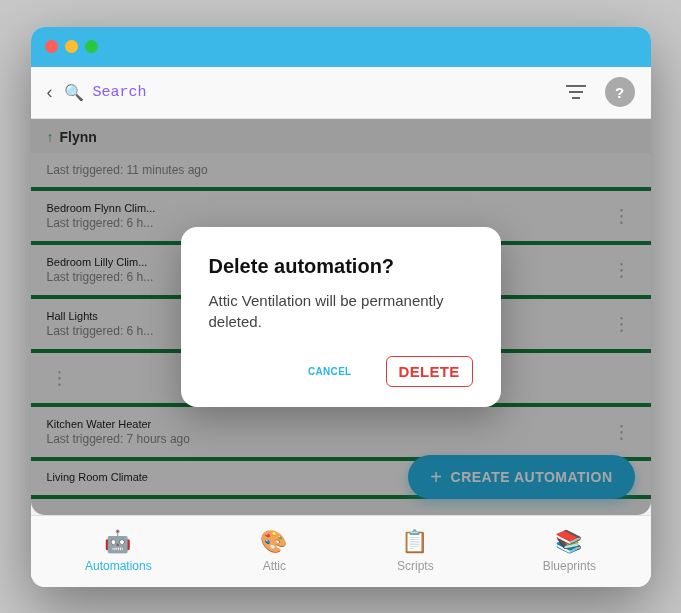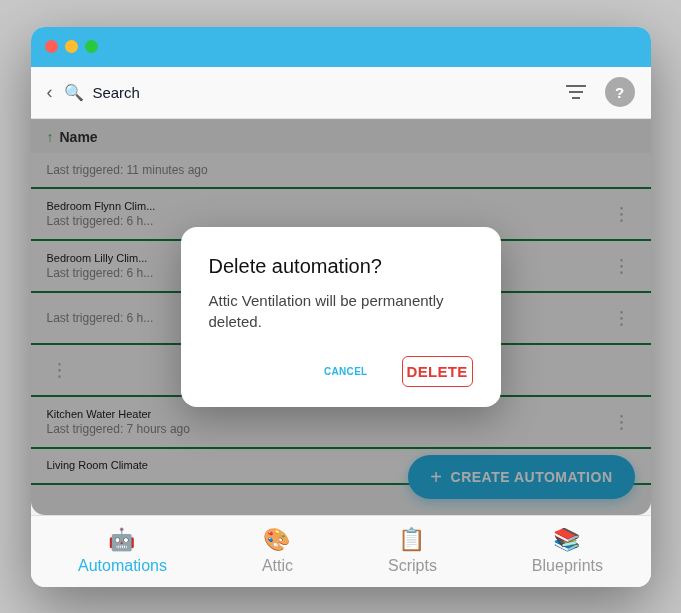--- a/index.html
+++ b/index.html
@@ -108,21 +108,21 @@
       color: #333;
     }
     .sort-arrow {
       font-size: 14px;
       color: #4caf50;
     }
     .list-item {
       display: flex;
       align-items: center;
       padding: 10px 16px;
-      border-bottom: 2px solid #15803d;
+      border-bottom: 4px solid #15803d;
       background: #f9f9f9;
       justify-content: space-between;
     }
     .list-item-info {
       display: flex;
       flex-direction: column;
       gap: 2px;
     }
     .item-name {
       font-size: 11px;
@@ -176,21 +176,21 @@
       flex-direction: column;
       align-items: center;
       gap: 4px;
       cursor: pointer;
       padding: 6px 16px;
     }
     .nav-icon {
       font-size: 22px;
     }
     .nav-label {
-      font-size: 16px;
+      font-size: 12px;
       color: #999;
     }
     .nav-label.active {
       color: #29b6e8;
     }
     .nav-icon.active {
       color: #29b6e8;
     }
     
     .overlay {
@@ -205,21 +205,21 @@
     }
     .dialog {
       background: white;
       border-radius: 16px;
       padding: 28px 28px 20px;
       width: 320px;
       box-shadow: 0 12px 40px rgba(0,0,0,0.3);
     }
     .dialog-title {
       font-size: 20px;
-      font-weight: 400;
+      font-weight: 700;
       color: #111;
       margin-bottom: 12px;
     }
     .dialog-body {
       font-size: 15px;
       color: #444;
       margin-bottom: 24px;
       line-height: 1.4;
     }
     .dialog-actions {
@@ -238,21 +238,21 @@
       padding: 6px 10px;
     }
     .btn-delete {
       background: none;
       border: 1px solid #e53935;
       color: #e53935;
       font-size: 15px;
       font-weight: 700;
       letter-spacing: 0.3px;
       cursor: pointer;
-      padding: 6px 4px;
+      padding: 6px 12px;
       border-radius: 6px;
     }
   </style>
 </head>
 <body>
 
 <div class="window">
 
   <div class="title-bar">
     <div class="traffic-lights">
@@ -261,41 +261,41 @@
       <div class="traffic-light tl-green"></div>
     </div>
   </div>
 
   <div class="header">
     <div class="back-btn">
       <span>‹</span>
     </div>
     <div class="search-bar">
       <span class="search-icon">🔍</span>
-      <span style="color:#0f172a;">Search</span>
+      <span style="color:#8b5cf6;font-family:Liberation Mono, monospace;">Search</span>
     </div>
     <div class="header-actions">
       <div class="filter-icon">
         <svg width="20" height="16" viewBox="0 0 20 16" fill="none">
           <line x1="0" y1="2" x2="20" y2="2" stroke="#666" stroke-width="2"></line>
           <line x1="3" y1="8" x2="17" y2="8" stroke="#666" stroke-width="2"></line>
           <line x1="6" y1="14" x2="14" y2="14" stroke="#666" stroke-width="2"></line>
         </svg>
       </div>
       <div class="help-icon">
         <span>?</span>
       </div>
     </div>
   </div>
 
   <div class="content">
 
     <div class="sort-header">
       <span class="sort-arrow">↑</span>
-      <span>Name</span>
+      <span>Flynn</span>
     </div>
 
     <div class="list-item">
       <div class="list-item-info">
         <span class="item-sub">Last triggered: 11 minutes ago</span>
       </div>
     </div>
 
     <div class="list-item">
       <div class="list-item-info">
@@ -308,20 +308,21 @@
     <div class="list-item">
       <div class="list-item-info">
         <span class="item-name">Bedroom Lilly Clim...</span>
         <span class="item-sub">Last triggered: 6 h...</span>
       </div>
       <span class="item-menu">⋮</span>
     </div>
 
     <div class="list-item">
       <div class="list-item-info">
+        <span class="item-name">Hall Lights</span>
         <span class="item-sub">Last triggered: 6 h...</span>
       </div>
       <span class="item-menu">⋮</span>
     </div>
 
     <div class="list-item">
       <span class="item-menu">⋮</span>
     </div>
 
     <div class="list-item">

